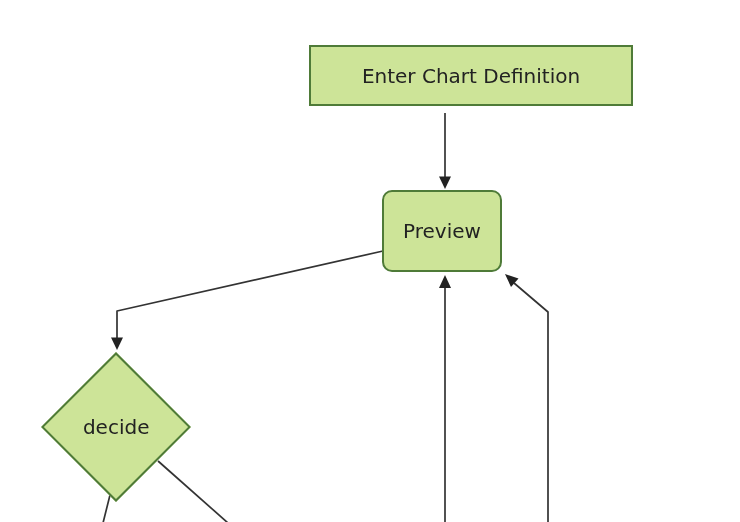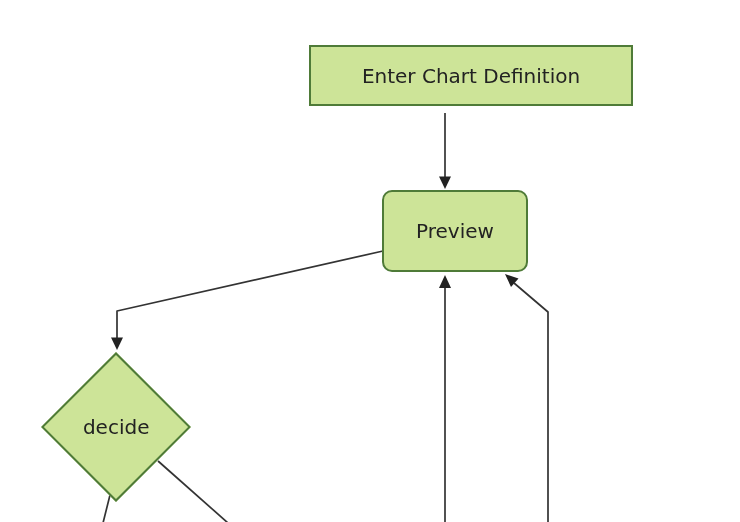--- a/index.html
+++ b/index.html
@@ -39,21 +39,21 @@
   .node-rect {
     left: 283px;
     top: 45px;
     width: 324px;
     height: 61px;
     margin-left: 26px;
   }
   .node-rounded {
     left: 382px;
     top: 190px;
-    width: 146px;
+    width: 120px;
     height: 82px;
     border-radius: 10px;
   }
   .node-diamond {
     left: 63px;
     top: 374px;
     width: 106px;
     height: 106px;
     transform: rotate(45deg);
   }

